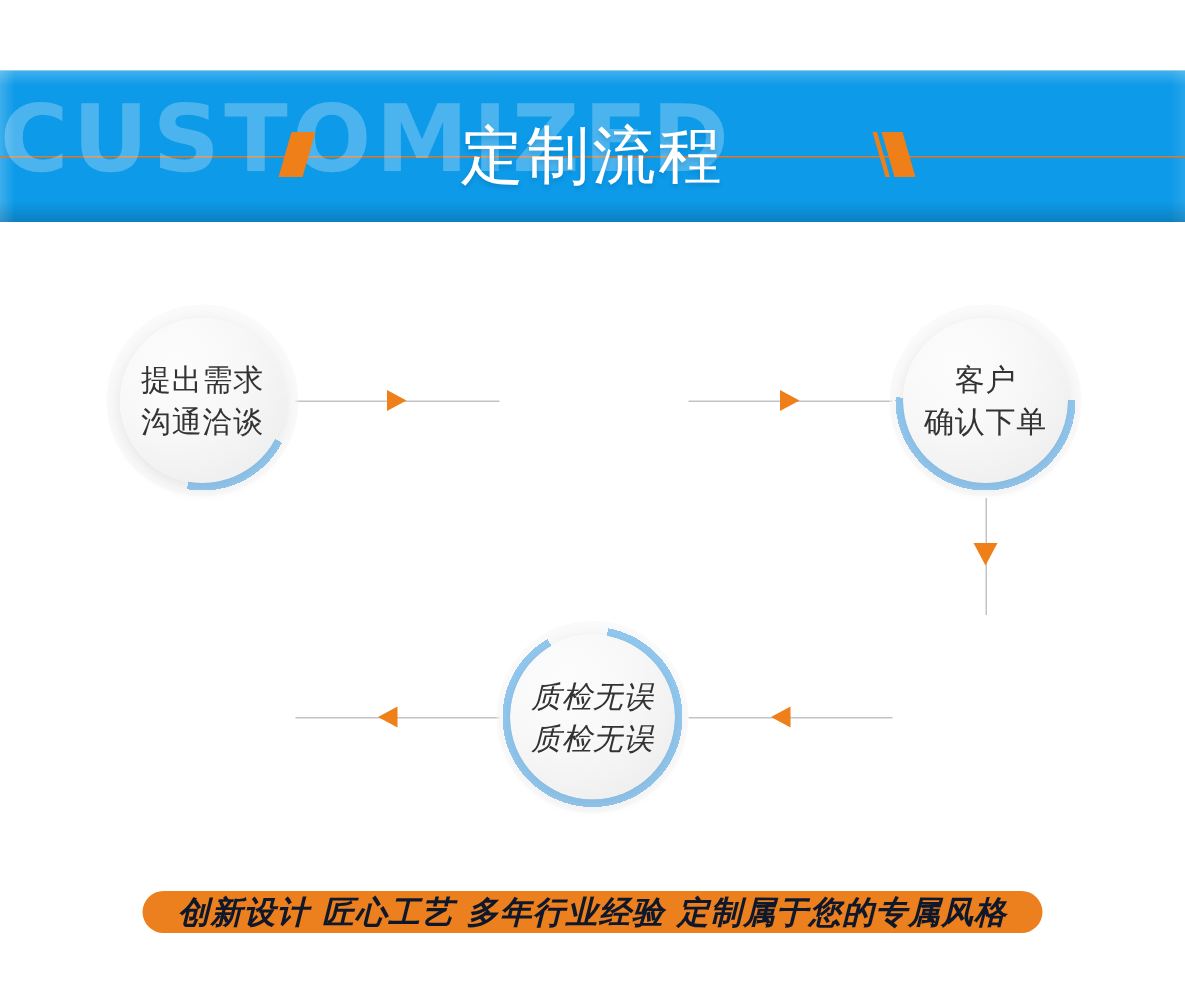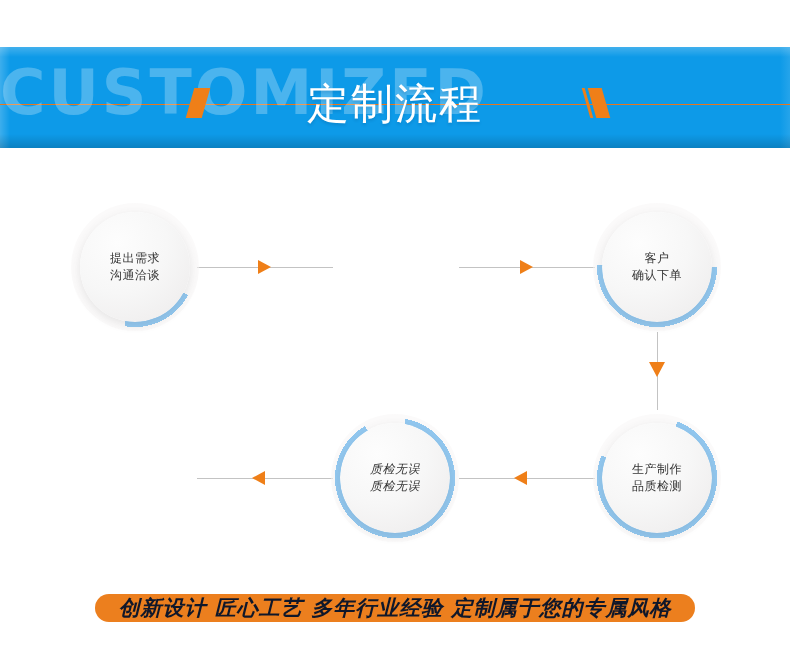--- a/index.html
+++ b/index.html
@@ -85,21 +85,21 @@
   }
   
   .node-ring{
     position:absolute;left:0;top:0;width:124px;height:124px;
     border-radius:50%;
   }
   .node-label{
     position:absolute;left:0;top:0;width:124px;height:124px;
     display:flex;flex-direction:column;
     align-items:center;justify-content:center;
-    font-size:12px;color:#333333;line-height:1.42;
+    font-size:20px;color:#333333;line-height:1.42;
     letter-spacing:.5px;
     white-space:nowrap;
   }
 
   
   .conn-h{
     position:absolute;height:1px;background:#c3c3c3;
   }
   .conn-v{
     position:absolute;width:1px;background:#c3c3c3;
@@ -187,30 +187,20 @@
     <div class="node-ring" style="background:conic-gradient(from 90deg,#1890e8 0deg 182deg,rgba(0,0,0,0) 182deg 360deg);
                 -webkit-mask:radial-gradient(circle,transparent 0 53px,#000 53px 60px,transparent 60px);
                 mask:radial-gradient(circle,transparent 0 53px,#000 53px 60px,transparent 60px);"></div>
     <div class="node-disc"></div>
     <div class="node-label">
       <span>客户</span>
       <span>确认下单</span>
     </div>
   </div>
 
-  <div class="node" style="left:595px;top:268px;">
-    <div class="node-ring" style="background:conic-gradient(from 20deg,#1890e8 0deg 272deg,rgba(0,0,0,0) 272deg 360deg);
-                -webkit-mask:radial-gradient(circle,transparent 0 53px,#000 53px 60px,transparent 60px);
-                mask:radial-gradient(circle,transparent 0 53px,#000 53px 60px,transparent 60px);"></div>
-    <div class="node-disc"></div>
-    <div class="node-label">
-      <span>生产制作</span>
-      <span>品质检测</span>
-    </div>
-  </div>
 
   <div class="node" style="left:333px;top:268px;font-style:italic;">
     <div class="node-ring" style="background:conic-gradient(from 10deg,#1890e8 0deg 320deg,rgba(0,0,0,0) 320deg 360deg);
                 -webkit-mask:radial-gradient(circle,transparent 0 53px,#000 53px 60px,transparent 60px);
                 mask:radial-gradient(circle,transparent 0 53px,#000 53px 60px,transparent 60px);"></div>
     <div class="node-disc"></div>
     <div class="node-label">
       <span>质检无误</span>
       <span>质检无误</span>
     </div>

